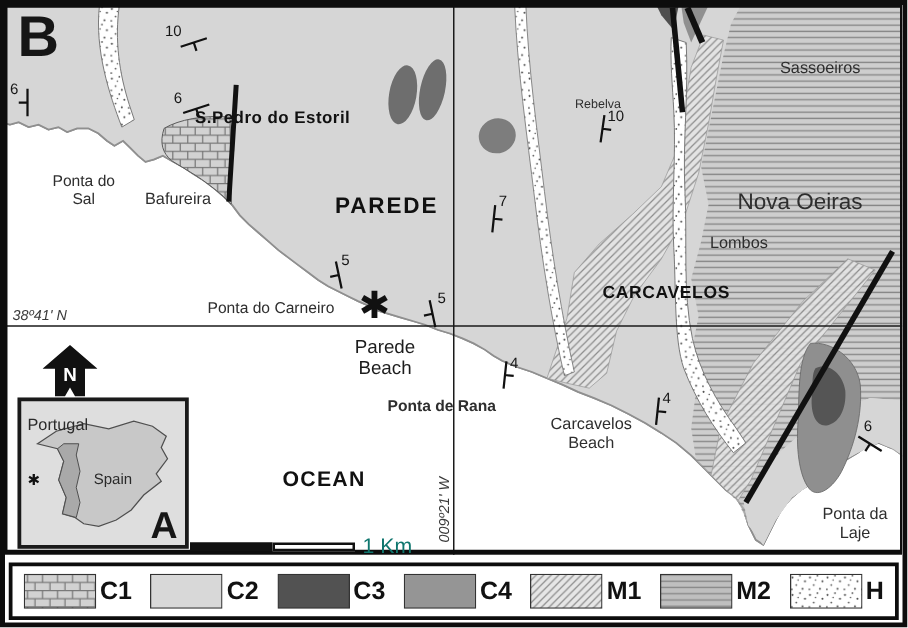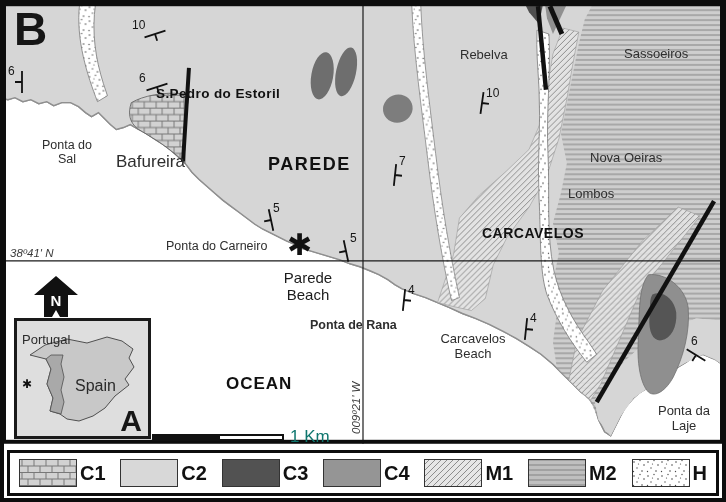--- a/index.html
+++ b/index.html
@@ -149,29 +149,29 @@
       <line x1="361" y1="0" x2="361" y2="442" stroke="#1a1a1a" stroke-width="1.2"></line>
 
       <rect x="0" y="0" width="722" height="440" fill="none" stroke="#0d0d0d" stroke-width="4"></rect>
     </svg>
 
     <div class="lbl panel-letter" style="left:10px;top:2px;">B</div>
 
     <div class="lbl center" style="left:28px;top:134px;width:70px;font-size:12.5px;">Ponta do
 Sal</div>
     <div class="lbl bold" style="left:152px;top:82px;font-size:13.5px;letter-spacing:.4px;">S.Pedro do Estoril</div>
-    <div class="lbl" style="left:112px;top:148px;font-size:17px;">Bafureira</div>
+    <div class="lbl" style="left:112px;top:148px;font-size:13px;">Bafureira</div>
     <div class="lbl bold" style="left:264px;top:150px;font-size:18px;letter-spacing:1.5px;">PAREDE</div>
     <div class="lbl" style="left:162px;top:235px;font-size:12.5px;">Ponta do Carneiro</div>
     <div class="lbl center" style="left:268px;top:266px;width:72px;font-size:15px;color:#1c1c1c;">Parede
 Beach</div>
     <div class="lbl" style="left:306px;top:314px;font-size:12.5px;font-weight:bold;">Ponta de Rana</div>
-    <div class="lbl" style="left:456px;top:44px;font-size:13px;">Rebelva</div>
+    <div class="lbl" style="left:456px;top:74px;font-size:10px;">Rebelva</div>
     <div class="lbl" style="left:620px;top:43px;font-size:13px;">Sassoeiros</div>
-    <div class="lbl" style="left:586px;top:147px;font-size:13px;">Nova Oeiras</div>
+    <div class="lbl" style="left:586px;top:147px;font-size:18px;">Nova Oeiras</div>
     <div class="lbl" style="left:564px;top:183px;font-size:13px;">Lombos</div>
     <div class="lbl bold" style="left:478px;top:222px;font-size:14px;letter-spacing:.5px;">CARCAVELOS</div>
     <div class="lbl center" style="left:428px;top:328px;width:82px;font-size:13px;">Carcavelos
 Beach</div>
     <div class="lbl center" style="left:642px;top:400px;width:76px;font-size:13px;">Ponta da
 Laje</div>
     <div class="lbl bold" style="left:222px;top:370px;font-size:17px;letter-spacing:1px;">OCEAN</div>
 
     <div class="lbl coord" style="left:6px;top:243px;">38º41' N</div>
     <div class="lbl coord meridian" style="left:346px;top:430px;width:90px;">009º21' W</div>
@@ -227,21 +227,21 @@
       <span class="n">N</span>
     </div>
 
     <div class="inset">
       <svg width="131" height="115" viewBox="0 0 131 113">
         <path d="M13,33 L28,23 L50,17 L70,21 L90,15 L105,19 L116,27 L112,36 L117,45 L108,57 L112,63
                  L98,74 L88,86 L76,94 L62,99 L50,97 L43,92 L33,89 L36,76 L30,62 L34,47 L29,37 Z" fill="#c8c8c8" stroke="#4f4f4f" stroke-width="1"></path>
         <path d="M34,33 L46,33 L44,42 L47,55 L44,68 L47,80 L44,92 L33,89 L36,76 L30,62 L34,47 L29,37 Z" fill="#a9a9a9" stroke="#4f4f4f" stroke-width="0.8"></path>
       </svg>
       <div class="lbl" style="left:5px;top:12px;font-size:13px;">Portugal</div>
-      <div class="lbl" style="left:58px;top:56px;font-size:16px;">Spain</div>
+      <div class="lbl" style="left:58px;top:56px;font-size:12px;">Spain</div>
       <span class="star">✱</span>
       <div class="letter">A</div>
     </div>
 
     <div class="scalebar">
       <div class="seg black"></div>
       <div class="seg white"></div>
       <span class="txt">1 Km</span>
     </div>
   </div>

